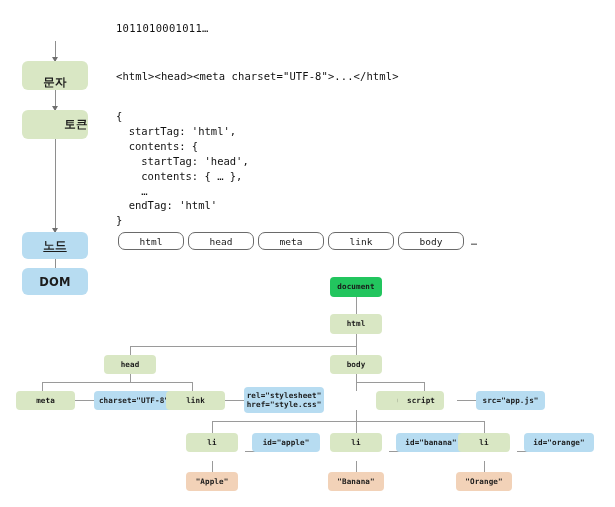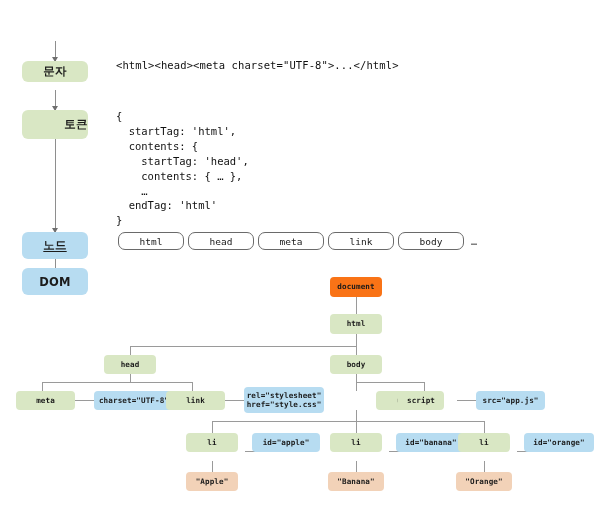--- a/index.html
+++ b/index.html
@@ -74,21 +74,21 @@
   }
   .bytes-text {
     position: absolute;
     left: 116px;
     top: 21px;
     letter-spacing: 0.3px;
   }
   .chars-text {
     position: absolute;
     left: 116px;
-    top: 58px;
+    top: 69px;
     letter-spacing: 0.1px;
   }
   .tokens-text {
     position: absolute;
     left: 116px;
     top: 109px;
   }
 
   
   .node-pill {
@@ -122,21 +122,21 @@
     justify-content: center;
     font-family: "DejaVu Sans Mono", "Liberation Mono", monospace;
     font-size: 7.6px;
     font-weight: bold;
     color: #1a1a1a;
     box-sizing: border-box;
     text-align: center;
     line-height: 1.25;
     letter-spacing: 0.1px;
   }
-  .tnode.doc   { background: #f97316; }
+  .tnode.doc   { background: #22c55e; }
   .tnode.el    { background: #d9e7c4; }
   .tnode.attr  { background: #b7dcf1; }
   .tnode.text  { background: #f2d2b8; }
   .tnode .l2 { display: block; }
 
   
   .ln {
     position: absolute;
     background: #9a9a9a;
   }
@@ -144,21 +144,21 @@
   .ln.h { height: 1px; }
 </style>
 </head>
 <body>
 
 <div id="diagram">
 
 
   <div class="arrow" style="left:55px; top:41px; height:20px;"></div>
 
-  <div class="stage green" style="left:22px; top:61px; width:66px; height:21px;">
+  <div class="stage green" style="left:22px; top:61px; width:66px; height:29px;align-items:flex-end;">
     <span>문자</span>
   </div>
 
   <div class="arrow" style="left:55px; top:90px; height:20px;"></div>
 
   <div class="stage green" style="left:22px; top:110px; width:66px; height:29px;padding-left:42px;">
     <span>토큰</span>
   </div>
 
   <div class="arrow" style="left:55px; top:139px; height:93px;"></div>
@@ -166,20 +166,21 @@
   <div class="stage blue" style="left:22px; top:232px; width:66px; height:27px;">
     <span class="stage-underline">노드</span>
   </div>
 
   <div class="arrow" style="left:55px; top:259px; height:18px;"></div>
 
   <div class="stage blue" style="left:22px; top:268px; width:66px; height:27px;">
     <span>DOM</span>
   </div>
 
+  <div class="mono bytes-text">1011010001011…</div>
   <div class="mono chars-text">&lt;html&gt;&lt;head&gt;&lt;meta charset="UTF-8"&gt;...&lt;/html&gt;</div>
   <div class="mono tokens-text">{
   startTag: 'html',
   contents: {
     startTag: 'head',
     contents: { … },
     …
   endTag: 'html'
 }</div>
 

